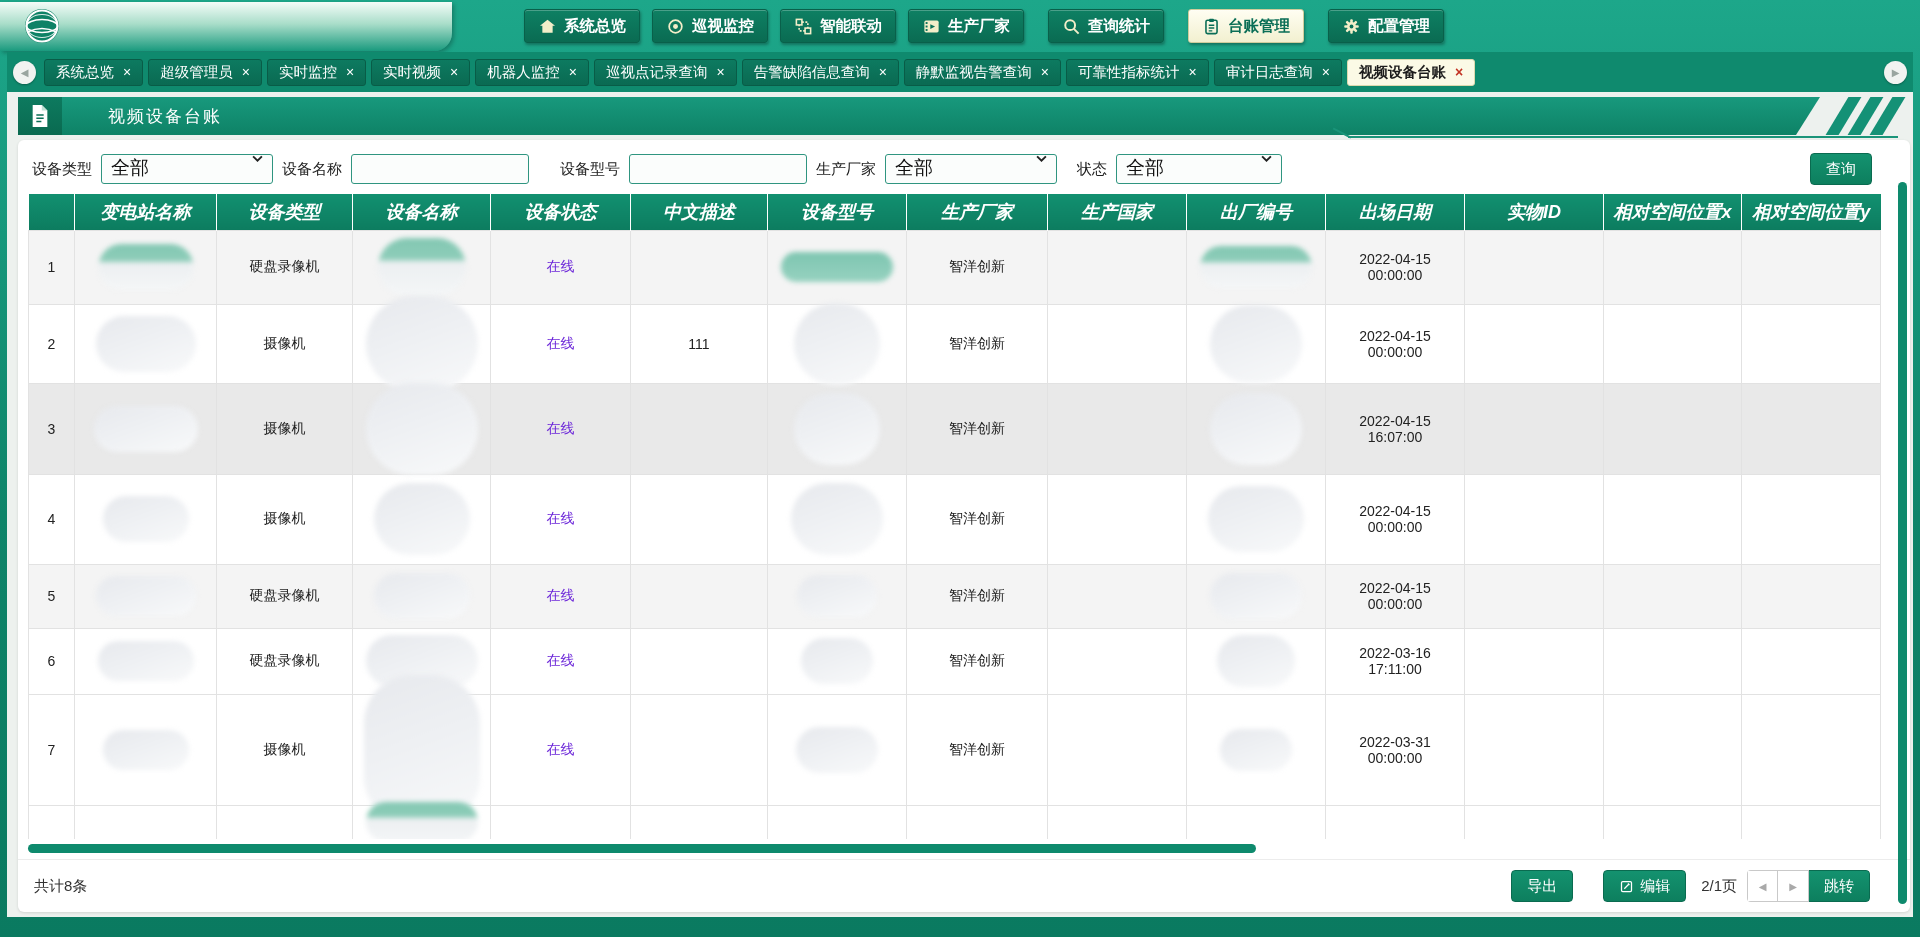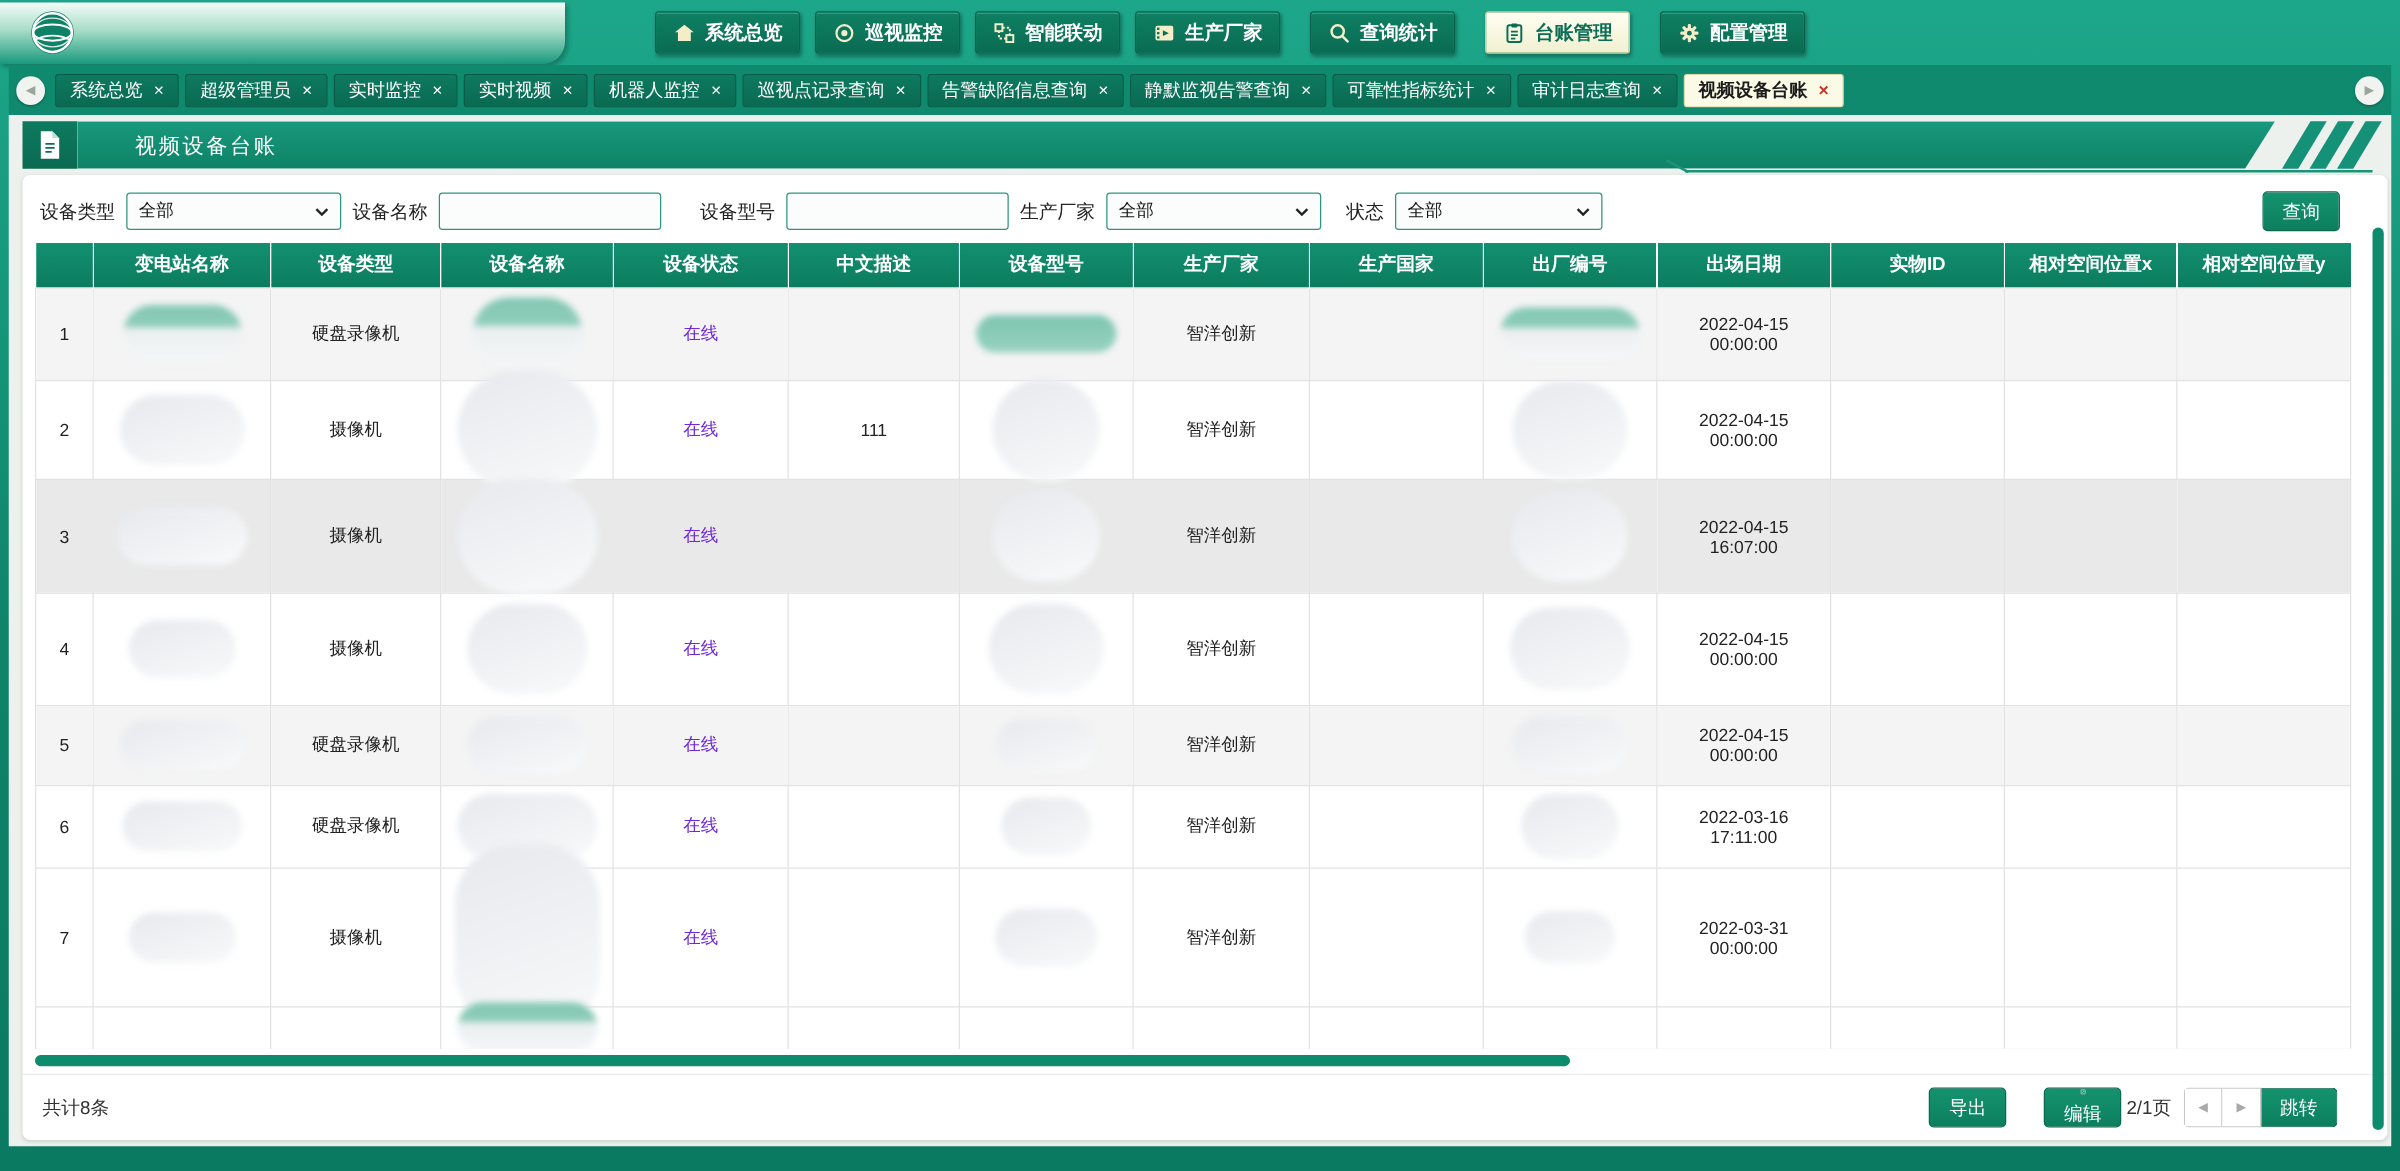--- a/index.html
+++ b/index.html
@@ -57,52 +57,52 @@
   .tb-stripe { position:absolute; top:0; width:13px; height:38px; background:#149176; transform:skewX(-31deg); }
   .tb-echo { position:absolute; right:8px; top:39px; left:1330px; height:2px; background:#1a9479; }
   .tb-echo::before { content:''; position:absolute; left:-16px; top:-4px; width:20px; height:2px; background:#1a9479;
     transform:rotate(28deg); }
 
   .panel { position:absolute; top:48px; left:11px; right:3px; bottom:5px; background:#fff; border-radius:6px;
     box-shadow:0 1px 3px rgba(0,0,0,.12); display:flex; flex-direction:column; }
   .filter-row { flex:0 0 46px; display:flex; align-items:center; gap:9px; padding:12px 14px 0 14px; font-size:15px; color:#222; }
   .f-label { white-space:nowrap; }
   .select { width:172px; height:30px; border:1px solid #2f9580; border-radius:3px; background:#fbfdfc; cursor:pointer;
-    display:flex; align-items:center; justify-content:space-between; padding:0 9px; font-size:14px; color:#111; }
+    display:flex; justify-content:space-between; padding:0 9px; font-size:19px; color:#111; }
   .select.small { width:166px; }
   .select svg { width:11px; height:7px; }
   .tinput { width:178px; height:30px; border:1px solid #2f9580; border-radius:3px; background:#fbfdfc; padding:0 8px;
     font-size:15px; color:#111; outline:none; font-family:"Liberation Sans",sans-serif; }
   .gbtn { background:linear-gradient(180deg,#14926f,#0d7f5e); color:#fff; border:1px solid #0a6b50; border-radius:4px;
     height:32px; padding:0 15px; font-size:15px; display:inline-flex; align-items:center; gap:6px; cursor:pointer;
     font-family:Liberation Mono, monospace; white-space:nowrap; }
   .spacer { flex:1; }
   .q-btn { margin-right:24px; }
 
   .table-clip { flex:0 0 auto; height:645px; overflow:hidden; margin:8px 10px 0 10px; }
   table { border-collapse:collapse; table-layout:fixed; width:1852px; }
-  th { background:linear-gradient(180deg,#129070,#0c7c5f); color:#fff; font-weight:bold; font-size:15px; height:36px;
-    border-left:1px solid rgba(255,255,255,.35); white-space:nowrap; overflow:hidden; }
+  th { background:linear-gradient(180deg,#129070,#0c7c5f); color:#fff; font-weight:bold; font-size:18px; height:36px;
+    border-left:1px solid rgba(255,255,255,.35); white-space:nowrap; overflow:hidden;font-style:italic; }
   th:first-child { border-left:none; }
   td { border:1px solid #e2e2e2; font-size:14px; color:#222; text-align:center; vertical-align:middle;
     position:relative; padding:2px 8px; overflow:visible; }
   tr.s1 td { background:#f4f4f4; }
   tr.s2 td { background:#e9e9e9; }
   td.online { color:#6d28d9; }
   .blob { position:absolute; left:50%; top:50%; transform:translate(-50%,-50%); border-radius:48px; filter:blur(2.5px);
     background:linear-gradient(160deg,#e7e9ed 0%,#eef0f3 45%,#f8f9fa 100%); z-index:2; }
   .blob.thalf { background:linear-gradient(180deg,#82c7b2 0%,#8ecdb9 36%,#eceff1 42%,#f4f6f7 100%); }
   .blob.tfull { background:linear-gradient(180deg,#7dc5b0,#97d2c0); }
 
   .hthumb { flex:0 0 9px; width:1228px; margin:5px 0 0 10px; border-radius:5px; background:#0e8a6d; cursor:pointer; }
 
   .footer-row { flex:1; display:flex; align-items:center; padding:0 16px; font-size:15px; color:#333;
     border-top:1px solid #ececec; margin-top:6px; }
   .exp-btn { margin-right:30px; }
-  .edit-btn { margin-right:4px;flex-direction:column; }
+  .edit-btn { margin-right:15px; }
   .edit-btn svg { width:15px; height:15px; }
   .pageinfo { margin-right:10px; }
   .pager { display:flex; align-items:stretch; height:32px; border-radius:4px; overflow:hidden; margin-right:24px; }
   .pg { width:31px; background:#fff; border:1px solid #c9c9c9; color:#a9a9a9; display:flex; align-items:center;
     justify-content:center; font-size:10px; cursor:pointer; }
   .pg.next { border-left:none; }
   .jump-btn { border-radius:0 4px 4px 0; border-left:none; }
   .vthumb { position:absolute; right:3px; top:42px; bottom:8px; width:9px; border-radius:5px; background:#0e8a6d; cursor:pointer; }
 </style>
 </head>

